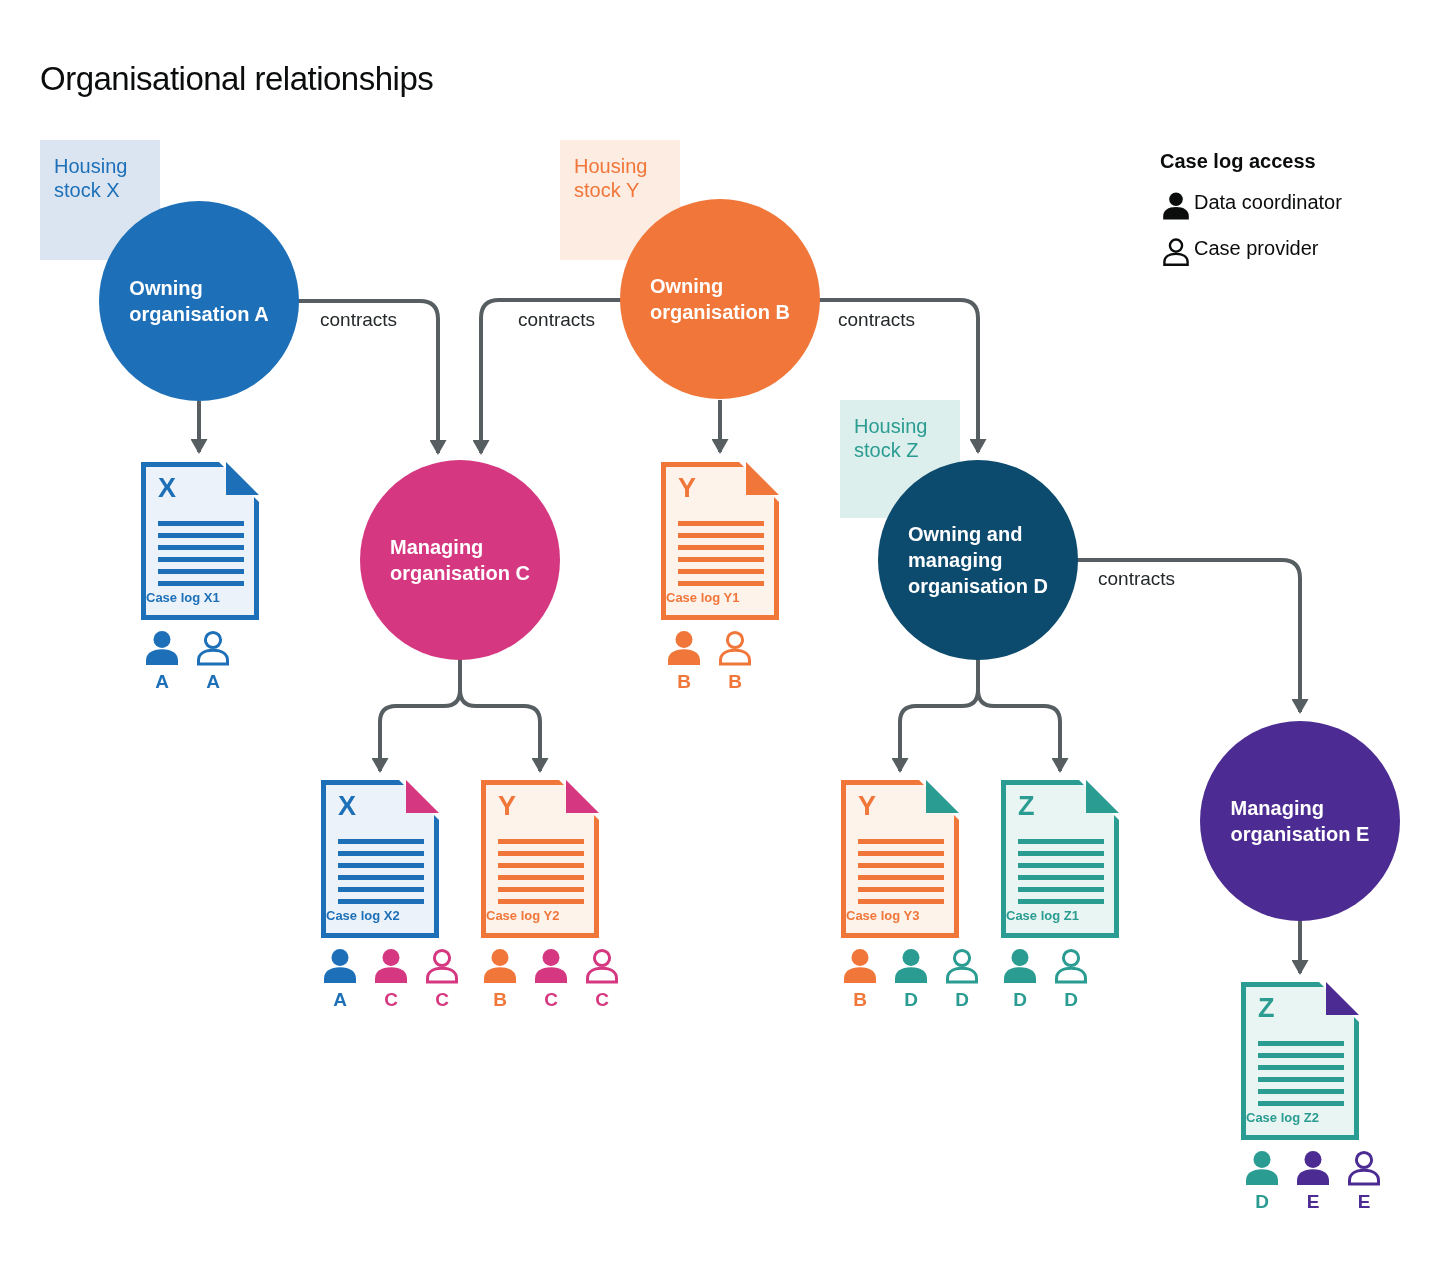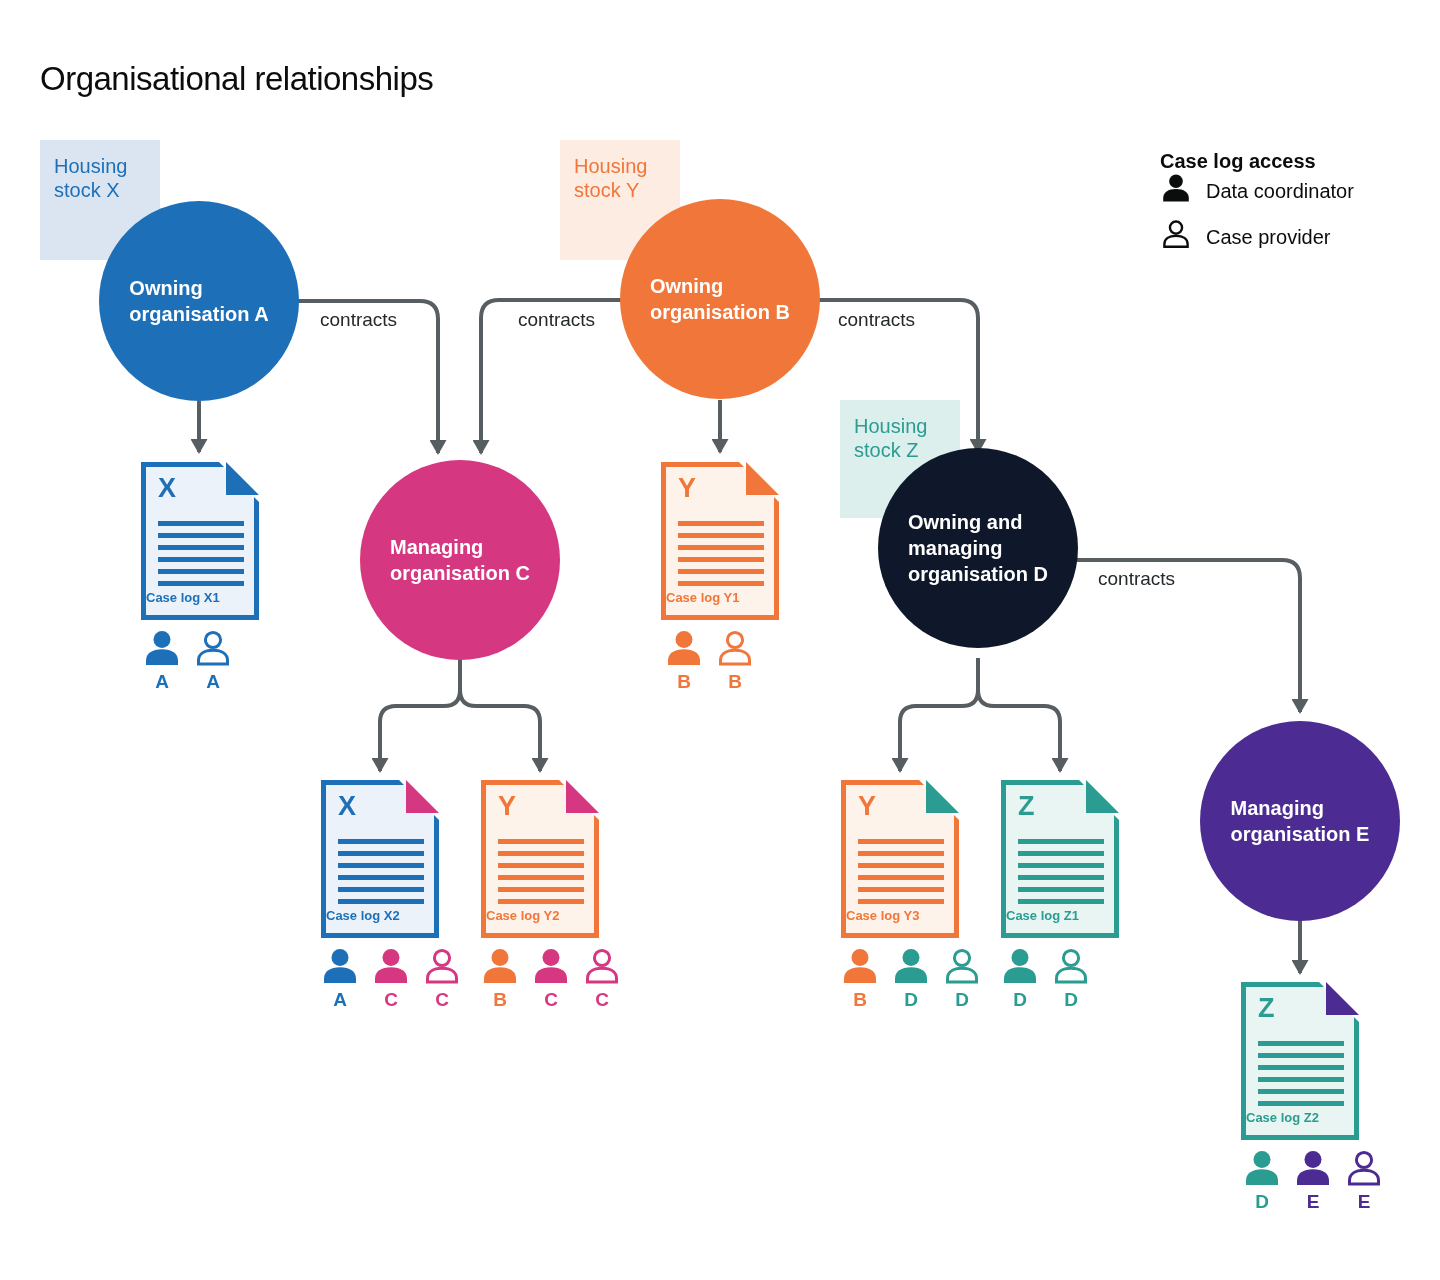--- a/index.html
+++ b/index.html
@@ -19,21 +19,21 @@
   .stock-z{left:840px;top:400px;height:118px;background:#ddefec;}
 
   
   #connectors{left:0;top:0;}
 
   
   .org{width:200px;height:200px;border-radius:50%;display:flex;align-items:center;justify-content:center;text-align:left;color:#fff;font-size:20px;font-weight:bold;line-height:1.3;white-space:pre-line;}
   .org-a{left:99px;top:201px;background:#1d70b8;}
   .org-b{left:620px;top:199px;background:#f0763a;}
   .org-c{left:360px;top:460px;background:#d53880;}
-  .org-d{left:878px;top:448px;background:#0f172a;}
+  .org-d{left:878px;top:460px;background:#0c4a6e;}
   .org-e{left:1200px;top:721px;background:#4c2c92;}
 
   
   .contract{font-size:19px;color:#24292b;}
   .contract-1{left:320px;top:309px;} .contract-2{left:518px;top:309px;}
   .contract-3{left:838px;top:309px;} .contract-4{left:1098px;top:568px;}
 
   
   .doc{width:118px;height:158px;box-sizing:border-box;border:5px solid;position:absolute;}
   .doc-blue{border-color:#1d70b8;background:#ecf2f9;color:#1d70b8;}
@@ -57,22 +57,22 @@
   .person{display:flex;flex-direction:column;align-items:center;width:42px;}
   .person svg{width:40px;height:36px;display:block;}
   .person .org-letter{font-size:19px;font-weight:bold;margin-top:5px;}
   .acc-x1{left:141px;top:630px;} .acc-y1{left:663px;top:630px;}
   .acc-x2{left:319px;top:948px;} .acc-y2{left:479px;top:948px;}
   .acc-y3{left:839px;top:948px;} .acc-z1{left:999px;top:948px;}
   .acc-z2{left:1241px;top:1150px;}
 
   
   #legend{left:1160px;top:150px;}
-  #legend .legend-title{font-size:20px;font-weight:bold;}
-  .legend-row{display:flex;align-items:flex-end;gap:14px;margin-bottom:16px;}
+  #legend .legend-title{font-size:20px;font-weight:bold;margin-bottom:18px;}
+  .legend-row{display:flex;align-items:flex-start;gap:2px;margin-bottom:16px;}
   .legend-row svg{width:32px;height:30px;display:block;}
   .legend-row .legend-label{font-size:20px;}
   .hidden-defs{position:absolute;width:0;height:0;overflow:hidden;}
 </style>
 </head>
 <body>
 
 <svg class="hidden-defs" aria-hidden="true">
   <symbol id="pf" viewBox="0 0 40 36">
     <circle cx="20" cy="9.5" r="8.5" fill="currentColor"></circle>

